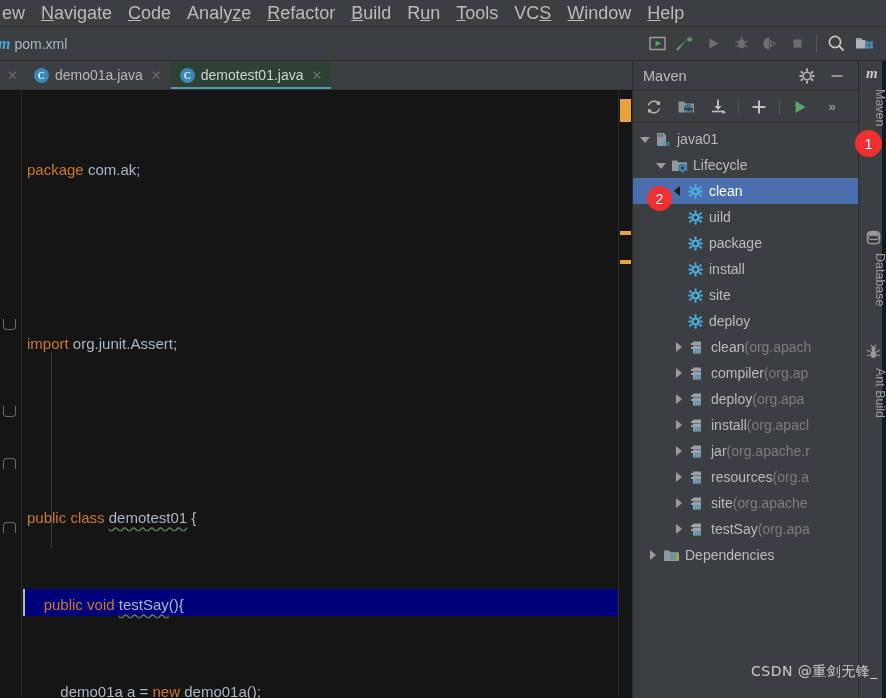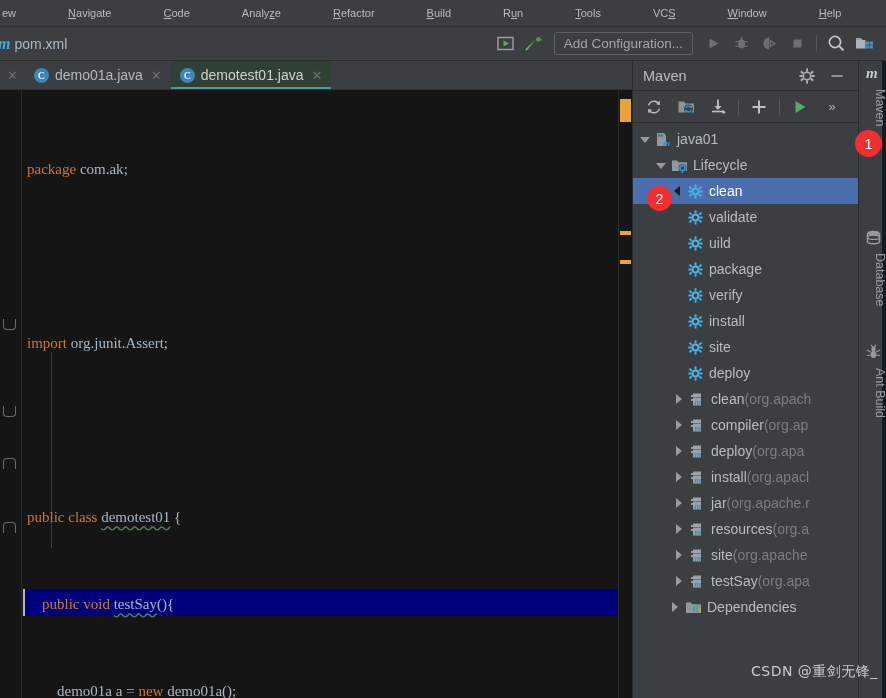--- a/index.html
+++ b/index.html
@@ -13,21 +13,21 @@
   #app { position: relative; width: 886px; height: 698px; }
 
   
   #menubar {
     position: absolute; left: 0; top: 0; width: 886px; height: 27px;
     background: #3c3f41;
     display: flex; align-items: center;
     border-bottom: 1px solid #323232;
   }
   .menu-item {
-    color: #bbbbbb; font-size: 11px; padding: 0 26px;
+    color: #bbbbbb; font-size: 18px; padding: 0 8px;
     white-space: nowrap; line-height: 27px;
   }
   .menu-item.clipped { padding-left: 2px; }
   .menu-item .mn { text-decoration: underline; }
 
   
   #toolbar {
     position: absolute; left: 0; top: 27px; width: 886px; height: 34px;
     background: #3c3f41;
     display: flex; align-items: center;
@@ -93,21 +93,21 @@
   }
   .fold.open { border-radius: 0 0 4px 4px; border-top: none; height: 11px; }
   .fold.close { border-radius: 4px 4px 0 0; border-bottom: none; height: 11px; }
   #indent-line {
     position: absolute; left: 51px; top: 262px; width: 1px; height: 196px;
     background: #3b3b3b;
   }
 
   #code {
     position: absolute; left: 22px; top: 0; right: 28px; bottom: 0;
-    font-family: Liberation Serif, serif;
+    font-family: Liberation Sans, sans-serif;
     font-size: 15px; line-height: 29px;
     color: #a9b7c6; padding-top: 7px; white-space: pre;
   }
   .ln { position: relative; height: 29px; padding-left: 5px; }
   .kw { color: #cc7832; }
   .ident { color: #a9b7c6; }
   .squiggle {
     text-decoration: underline; text-decoration-style: wavy;
     text-decoration-color: #5b7a5b; text-underline-offset: 3px;
   }
@@ -250,23 +250,20 @@
         <svg width="17" height="15" viewBox="0 0 17 15">
             <rect x="1" y="1.5" width="15" height="12" fill="none" stroke="#a0a0a0" stroke-width="1.4"></rect>
             <polygon points="6.5,4.5 12,7.5 6.5,10.5" fill="#5aa85a"></polygon>
           </svg>
       </div>
       <div class="tb-btn">
         <svg width="20" height="19" viewBox="0 0 20 19">
             <path d="M14.5 2.5 L18 6 L14 8 L11.5 5.5 Z" fill="#4e9a4e"></path>
             <path d="M11.5 5.8 L4.5 14.5 L2.5 16.8 L1.2 15.2 L3.5 13.2 L11 6.2 Z" fill="#62b562"></path>
           </svg>
-      </div>
-      <div id="config-box">
-        <span>Add Configuration...</span>
       </div>
       <div class="tb-btn">
         <svg width="15" height="15" viewBox="0 0 15 15">
             <polygon points="3.5,2.5 12.5,7.5 3.5,12.5" fill="#6f6f6f"></polygon>
           </svg>
       </div>
       <div class="tb-btn">
         <svg width="15" height="15" viewBox="0 0 15 15">
             <ellipse cx="7.5" cy="8" rx="3.6" ry="4.4" fill="#6f6f6f"></ellipse>
             <rect x="6.6" y="1.4" width="1.8" height="3" fill="#6f6f6f"></rect>
@@ -485,116 +482,84 @@
                 <rect x="7.6" y="1.4" width="1.9" height="3"></rect>
                 <rect x="7.6" y="12.6" width="1.9" height="3"></rect>
                 <rect x="1.4" y="7.6" width="3" height="1.9"></rect>
                 <rect x="12.6" y="7.6" width="3" height="1.9"></rect>
                 <rect x="2.6" y="3.2" width="1.9" height="3" transform="rotate(-45 3.5 4.7)"></rect>
                 <rect x="12.5" y="3.2" width="1.9" height="3" transform="rotate(45 13.4 4.7)"></rect>
                 <rect x="2.6" y="10.8" width="1.9" height="3" transform="rotate(45 3.5 12.3)"></rect>
                 <rect x="12.5" y="10.8" width="1.9" height="3" transform="rotate(-45 13.4 12.3)"></rect>
               </g>
             </svg></span>
-        <span>validate</span>
+        <span>uild</span>
       </div>
       <div class="node" style="padding-left:54px">
         <span class="nicon"><svg width="17" height="17" viewBox="0 0 17 17">
               <circle cx="8.5" cy="8.5" r="3" fill="none" stroke="#4ab3e8" stroke-width="2.2"></circle>
               <g fill="#4ab3e8">
                 <rect x="7.6" y="1.4" width="1.9" height="3"></rect>
                 <rect x="7.6" y="12.6" width="1.9" height="3"></rect>
                 <rect x="1.4" y="7.6" width="3" height="1.9"></rect>
                 <rect x="12.6" y="7.6" width="3" height="1.9"></rect>
                 <rect x="2.6" y="3.2" width="1.9" height="3" transform="rotate(-45 3.5 4.7)"></rect>
                 <rect x="12.5" y="3.2" width="1.9" height="3" transform="rotate(45 13.4 4.7)"></rect>
                 <rect x="2.6" y="10.8" width="1.9" height="3" transform="rotate(45 3.5 12.3)"></rect>
                 <rect x="12.5" y="10.8" width="1.9" height="3" transform="rotate(-45 13.4 12.3)"></rect>
               </g>
             </svg></span>
-        <span>uild</span>
+        <span>package</span>
       </div>
       <div class="node" style="padding-left:54px">
         <span class="nicon"><svg width="17" height="17" viewBox="0 0 17 17">
               <circle cx="8.5" cy="8.5" r="3" fill="none" stroke="#4ab3e8" stroke-width="2.2"></circle>
               <g fill="#4ab3e8">
                 <rect x="7.6" y="1.4" width="1.9" height="3"></rect>
                 <rect x="7.6" y="12.6" width="1.9" height="3"></rect>
                 <rect x="1.4" y="7.6" width="3" height="1.9"></rect>
                 <rect x="12.6" y="7.6" width="3" height="1.9"></rect>
                 <rect x="2.6" y="3.2" width="1.9" height="3" transform="rotate(-45 3.5 4.7)"></rect>
                 <rect x="12.5" y="3.2" width="1.9" height="3" transform="rotate(45 13.4 4.7)"></rect>
                 <rect x="2.6" y="10.8" width="1.9" height="3" transform="rotate(45 3.5 12.3)"></rect>
                 <rect x="12.5" y="10.8" width="1.9" height="3" transform="rotate(-45 13.4 12.3)"></rect>
               </g>
             </svg></span>
-        <span>package</span>
+        <span>install</span>
       </div>
       <div class="node" style="padding-left:54px">
         <span class="nicon"><svg width="17" height="17" viewBox="0 0 17 17">
               <circle cx="8.5" cy="8.5" r="3" fill="none" stroke="#4ab3e8" stroke-width="2.2"></circle>
               <g fill="#4ab3e8">
                 <rect x="7.6" y="1.4" width="1.9" height="3"></rect>
                 <rect x="7.6" y="12.6" width="1.9" height="3"></rect>
                 <rect x="1.4" y="7.6" width="3" height="1.9"></rect>
                 <rect x="12.6" y="7.6" width="3" height="1.9"></rect>
                 <rect x="2.6" y="3.2" width="1.9" height="3" transform="rotate(-45 3.5 4.7)"></rect>
                 <rect x="12.5" y="3.2" width="1.9" height="3" transform="rotate(45 13.4 4.7)"></rect>
                 <rect x="2.6" y="10.8" width="1.9" height="3" transform="rotate(45 3.5 12.3)"></rect>
                 <rect x="12.5" y="10.8" width="1.9" height="3" transform="rotate(-45 13.4 12.3)"></rect>
               </g>
             </svg></span>
-        <span>verify</span>
+        <span>site</span>
       </div>
       <div class="node" style="padding-left:54px">
         <span class="nicon"><svg width="17" height="17" viewBox="0 0 17 17">
               <circle cx="8.5" cy="8.5" r="3" fill="none" stroke="#4ab3e8" stroke-width="2.2"></circle>
               <g fill="#4ab3e8">
                 <rect x="7.6" y="1.4" width="1.9" height="3"></rect>
                 <rect x="7.6" y="12.6" width="1.9" height="3"></rect>
                 <rect x="1.4" y="7.6" width="3" height="1.9"></rect>
                 <rect x="12.6" y="7.6" width="3" height="1.9"></rect>
                 <rect x="2.6" y="3.2" width="1.9" height="3" transform="rotate(-45 3.5 4.7)"></rect>
                 <rect x="12.5" y="3.2" width="1.9" height="3" transform="rotate(45 13.4 4.7)"></rect>
                 <rect x="2.6" y="10.8" width="1.9" height="3" transform="rotate(45 3.5 12.3)"></rect>
                 <rect x="12.5" y="10.8" width="1.9" height="3" transform="rotate(-45 13.4 12.3)"></rect>
               </g>
             </svg></span>
-        <span>install</span>
-      </div>
-      <div class="node" style="padding-left:54px">
-        <span class="nicon"><svg width="17" height="17" viewBox="0 0 17 17">
-              <circle cx="8.5" cy="8.5" r="3" fill="none" stroke="#4ab3e8" stroke-width="2.2"></circle>
-              <g fill="#4ab3e8">
-                <rect x="7.6" y="1.4" width="1.9" height="3"></rect>
-                <rect x="7.6" y="12.6" width="1.9" height="3"></rect>
-                <rect x="1.4" y="7.6" width="3" height="1.9"></rect>
-                <rect x="12.6" y="7.6" width="3" height="1.9"></rect>
-                <rect x="2.6" y="3.2" width="1.9" height="3" transform="rotate(-45 3.5 4.7)"></rect>
-                <rect x="12.5" y="3.2" width="1.9" height="3" transform="rotate(45 13.4 4.7)"></rect>
-                <rect x="2.6" y="10.8" width="1.9" height="3" transform="rotate(45 3.5 12.3)"></rect>
-                <rect x="12.5" y="10.8" width="1.9" height="3" transform="rotate(-45 13.4 12.3)"></rect>
-              </g>
-            </svg></span>
-        <span>site</span>
-      </div>
-      <div class="node" style="padding-left:54px">
-        <span class="nicon"><svg width="17" height="17" viewBox="0 0 17 17">
-              <circle cx="8.5" cy="8.5" r="3" fill="none" stroke="#4ab3e8" stroke-width="2.2"></circle>
-              <g fill="#4ab3e8">
-                <rect x="7.6" y="1.4" width="1.9" height="3"></rect>
-                <rect x="7.6" y="12.6" width="1.9" height="3"></rect>
-                <rect x="1.4" y="7.6" width="3" height="1.9"></rect>
-                <rect x="12.6" y="7.6" width="3" height="1.9"></rect>
-                <rect x="2.6" y="3.2" width="1.9" height="3" transform="rotate(-45 3.5 4.7)"></rect>
-                <rect x="12.5" y="3.2" width="1.9" height="3" transform="rotate(45 13.4 4.7)"></rect>
-                <rect x="2.6" y="10.8" width="1.9" height="3" transform="rotate(45 3.5 12.3)"></rect>
-                <rect x="12.5" y="10.8" width="1.9" height="3" transform="rotate(-45 13.4 12.3)"></rect>
-              </g>
-            </svg></span>
         <span>deploy</span>
       </div>
 
 
       <div class="node" style="padding-left:40px">
         <span class="arrow right"></span>
         <span class="nicon"><svg width="17" height="17" viewBox="0 0 17 17">
               <path d="M4 2.5h8v3.5h-8z" fill="#9aa3ab"></path>
               <rect x="4" y="6.5" width="8" height="8" fill="#9aa3ab"></rect>
               <rect x="2" y="4" width="2.2" height="2" fill="#9aa3ab"></rect>
@@ -682,21 +647,21 @@
               <path d="M4 2.5h8v3.5h-8z" fill="#9aa3ab"></path>
               <rect x="4" y="6.5" width="8" height="8" fill="#9aa3ab"></rect>
               <rect x="2" y="4" width="2.2" height="2" fill="#9aa3ab"></rect>
               <rect x="2" y="8" width="2.2" height="2" fill="#9aa3ab"></rect>
               <text x="5.5" y="14" font-size="8.5" font-style="italic" font-weight="bold" fill="#3592c4" font-family="serif">m</text>
             </svg></span>
         <span>testSay </span>
           <span class="sub">(org.apa</span>
       </div>
 
-      <div class="node" style="padding-left:36px">
+      <div class="node" style="padding-left:14px">
         <span class="arrow right"></span>
         <span class="nicon"><svg width="17" height="17" viewBox="0 0 17 17">
               <path d="M1 3.5h5l1.3 1.8H16V14H1z" fill="#8e99a1"></path>
               <rect x="8" y="7.5" width="2" height="5.5" fill="#4a90c2"></rect>
               <rect x="11" y="5.5" width="2" height="7.5" fill="#5aa85a"></rect>
               <rect x="14" y="9" width="2" height="4" fill="#d4a02a"></rect>
             </svg></span>
         <span>Dependencies</span>
       </div>
     </div>

